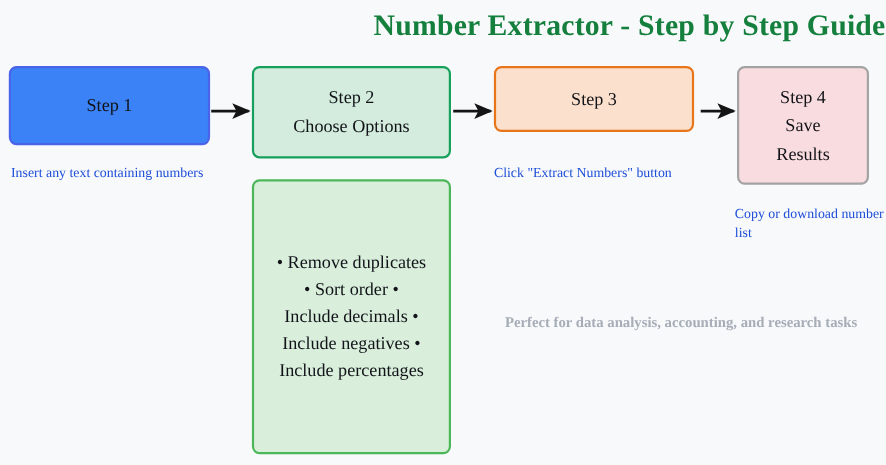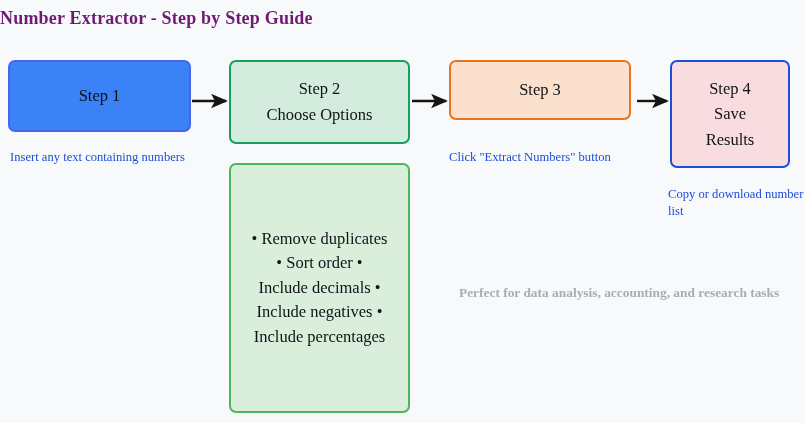--- a/index.html
+++ b/index.html
@@ -19,24 +19,24 @@
     left: 0; top: 0;
     width: 805px;
     height: 423px;
   }
 
   .title {
     position: absolute;
     left: 0;
     top: 8px;
     width: 805px;
-    text-align: left;
-    font-size: 18px;
+    text-align: right;
+    font-size: 27px;
     font-weight: bold;
-    color: #701a75;
+    color: #15803d;
     letter-spacing: 0.2px;
     white-space: nowrap;
   }
 
   .step-box {
     position: absolute;
     box-sizing: border-box;
     border-radius: 7px;
     display: flex;
     flex-direction: column;
@@ -60,21 +60,21 @@
     border: 2px solid #16a05b;
   }
   #box-step3 {
     left: 449px; top: 60px; width: 182px; height: 60px;
     background: #fbe1cd;
     border: 2px solid #e8751a;
   }
   #box-step4 {
     left: 670px; top: 60px; width: 120px; height: 108px;
     background: #f8dcdf;
-    border: 2px solid #1d4ed8;
+    border: 2px solid #a3a3a3;
   }
 
   #box-options {
     position: absolute;
     left: 229px; top: 163px; width: 181px; height: 250px;
     box-sizing: border-box;
     background: #d9efdc;
     border: 2px solid #4cb758;
     border-radius: 7px;
     display: flex;

